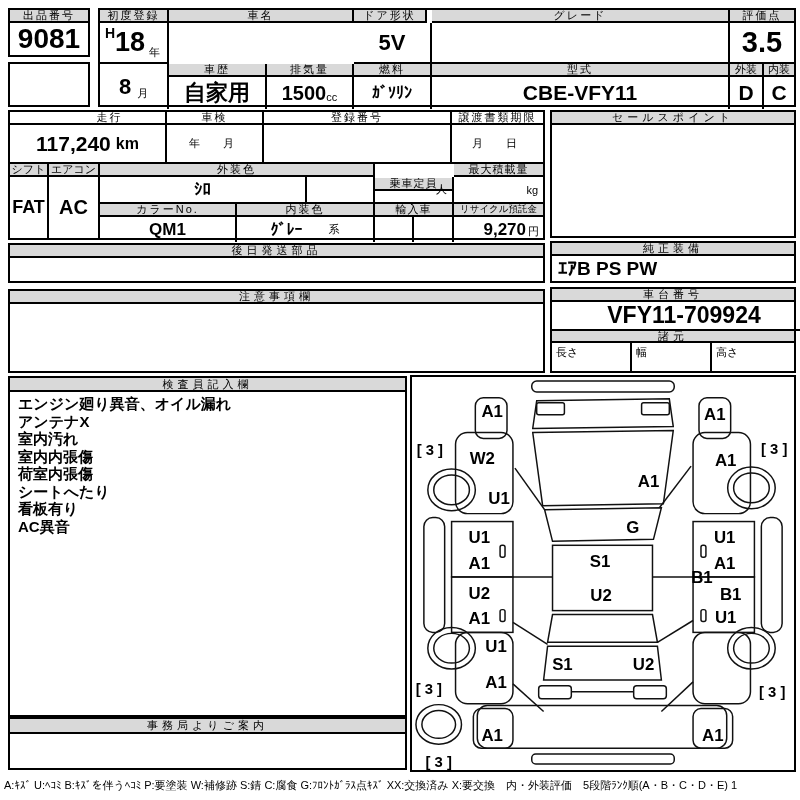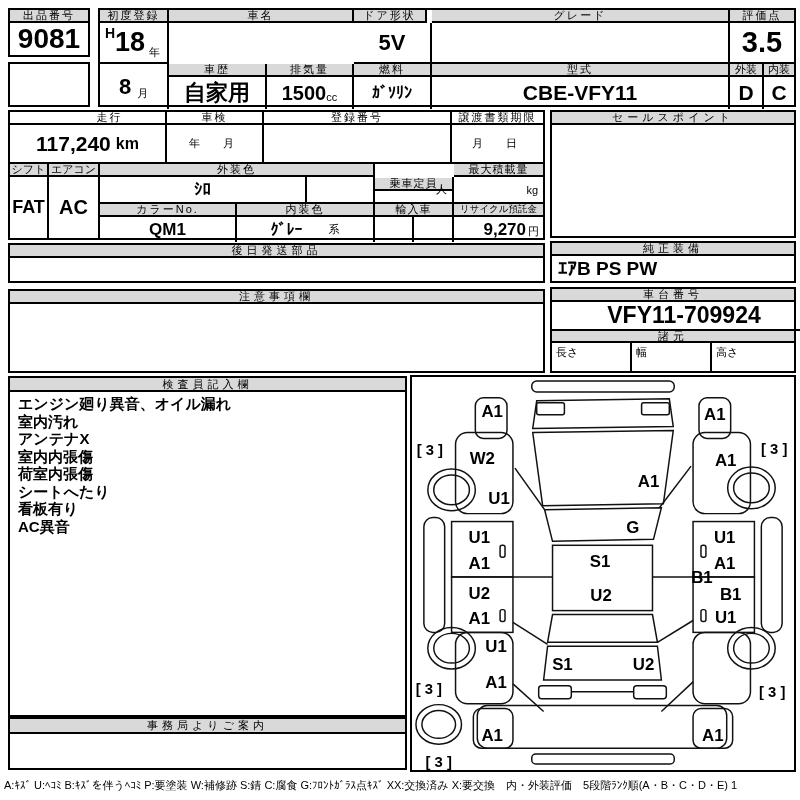--- a/index.html
+++ b/index.html
@@ -158,22 +158,22 @@
   <div class="cell" style="left:160px;top:54px;width:82px;height:28px;">
     <span class="dimlbl">高さ</span>
     <span></span>
   </div>
 </div>
 
 <div class="box" style="left:8px;top:376px;width:399px;height:341px;">
   <div class="cell hd" style="left:0;top:0;width:395px;height:14px;letter-spacing:4px;">検査員記入欄</div>
   <div class="notes" id="inspector-notes">
       <div class="note-line">エンジン廻り異音、オイル漏れ</div>
+      <div class="note-line">アンテナX</div>
       <div class="note-line">室内汚れ</div>
-      <div class="note-line">アンテナX</div>
       <div class="note-line">室内内張傷</div>
       <div class="note-line">荷室内張傷</div>
       <div class="note-line">シートへたり</div>
       <div class="note-line">看板有り</div>
       <div class="note-line">AC異音</div>
     </div>
 </div>
 
 <div class="box" style="left:8px;top:717px;width:399px;height:53px;">
   <div class="cell hd" style="left:0;top:0;width:395px;height:15px;letter-spacing:4px;">事務局よりご案内</div>

